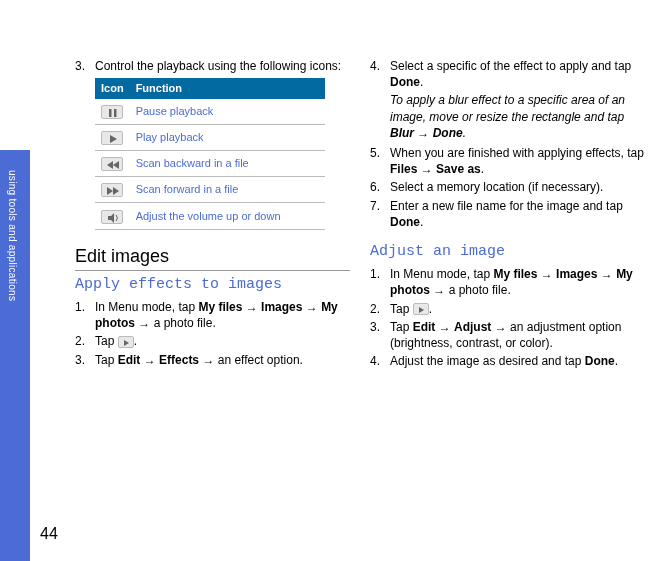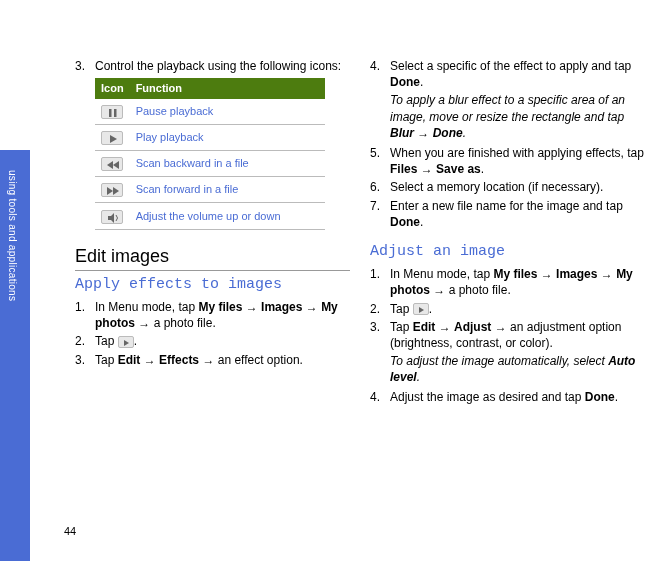--- a/index.html
+++ b/index.html
@@ -44,22 +44,21 @@
     text-orientation: mixed;
     color: #fff;
     font-size: 10px;
     letter-spacing: 0.3px;
     white-space: nowrap;
   }
   .page-number {
     position: absolute;
     left: 40px;
     top: 525px;
-    font-size: 11px;
-    margin-left: 24px;
+    font-size: 16px;
   }
   .content {
     position: absolute;
     left: 75px;
     top: 58px;
     width: 570px;
     display: flex;
     gap: 20px;
   }
   .col {
@@ -72,21 +71,21 @@
   .sub { margin-left: 20px; margin-top: 2px; margin-bottom: 4px; font-style: italic; }
   b { font-weight: bold; }
   .arrow { font-family: Arial; }
   table.icons {
     border-collapse: collapse;
     width: 230px;
     margin: 4px 0 14px 20px;
     font-size: 11px;
   }
   table.icons th {
-    background: #4d7c0f;
+    background: #0369a1;
     color: #fff;
     text-align: left;
     padding: 3px 6px;
     font-weight: bold;
   }
   table.icons td {
     border-bottom: 1px solid #bbb;
     padding: 5px 6px;
     color: #4a6cd4;
   }
@@ -273,23 +272,20 @@
         <span>Tap </span><span class="inline-ico"></span><span>.</span>
       </div>
     </div>
 
     <div class="num-row">
       <div class="n">3.</div>
       <div class="t">
         <span>Tap </span><b>Edit</b><span class="arrow"> → </span><b>Adjust</b><span> → an adjustment option (brightness, contrast, or color).</span>
       </div>
     </div>
-    <div class="sub">
-      <span>To adjust the image automatically, select </span><b>Auto level</b><span>.</span>
-    </div>
 
     <div class="num-row">
       <div class="n">4.</div>
       <div class="t">
         <span>Adjust the image as desired and tap </span><b>Done</b><span>.</span>
       </div>
     </div>
   </div>
 </div>
 

